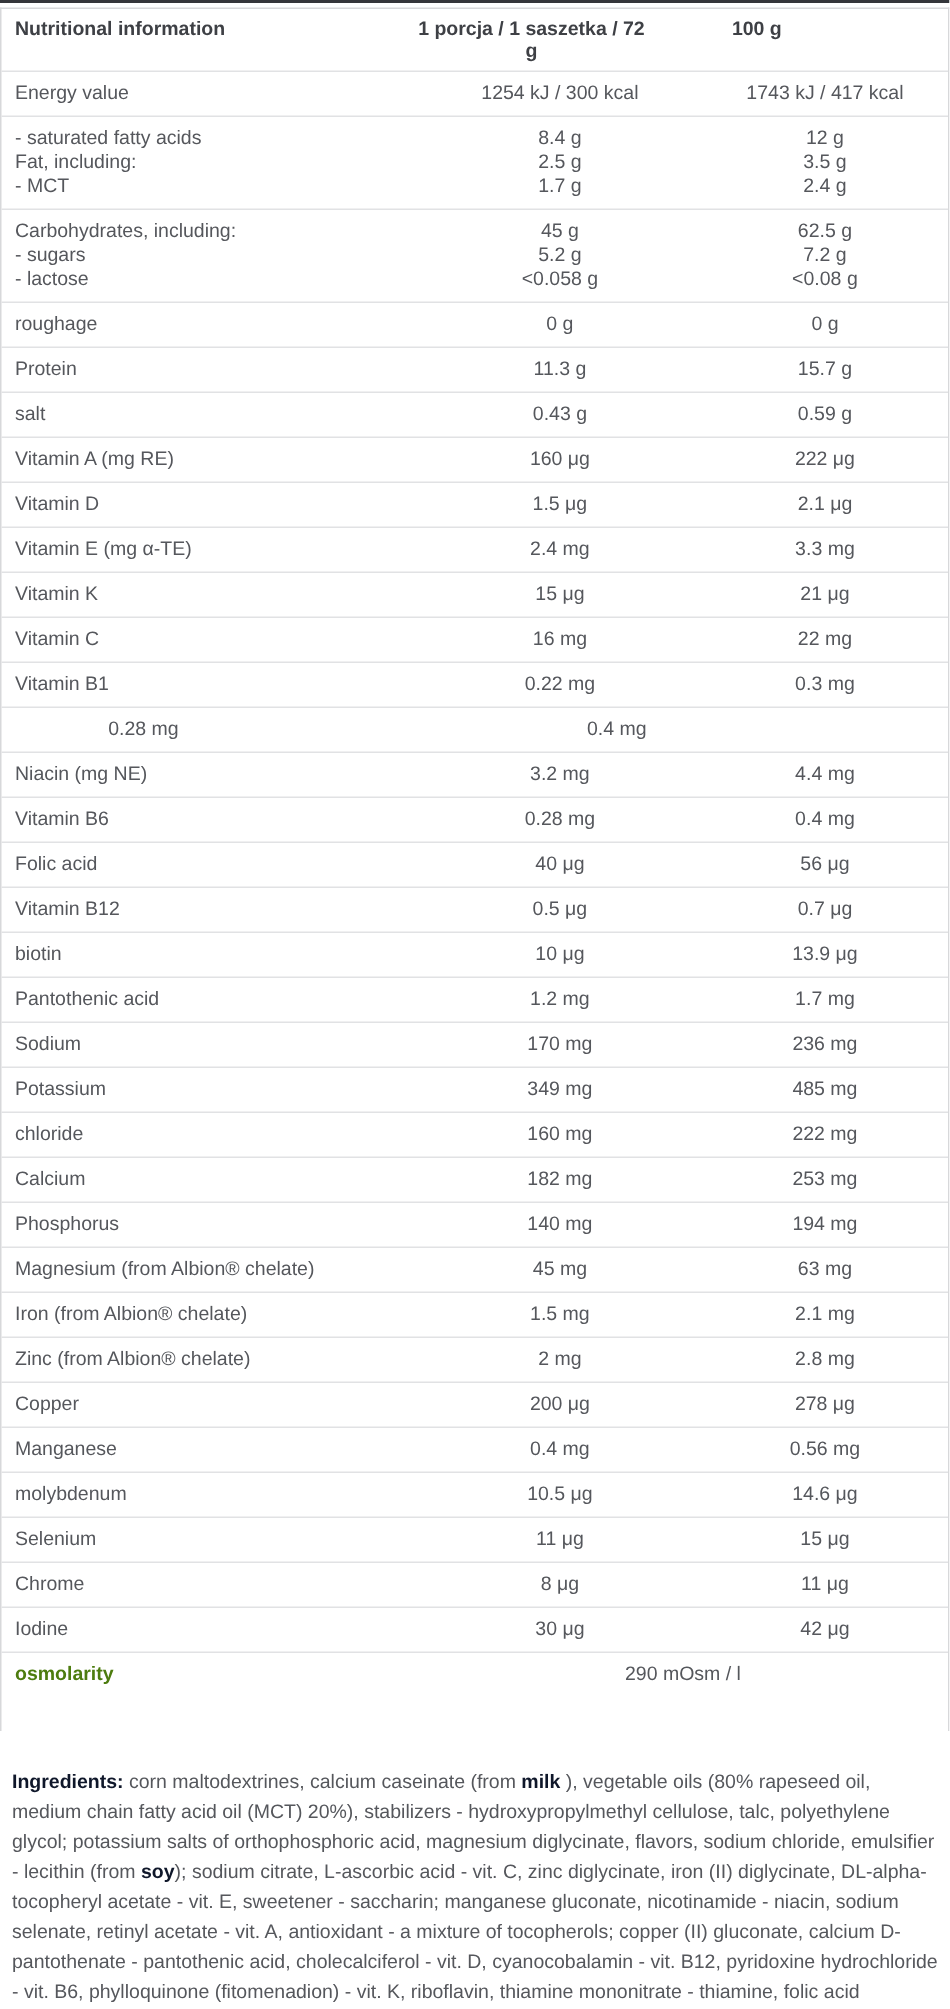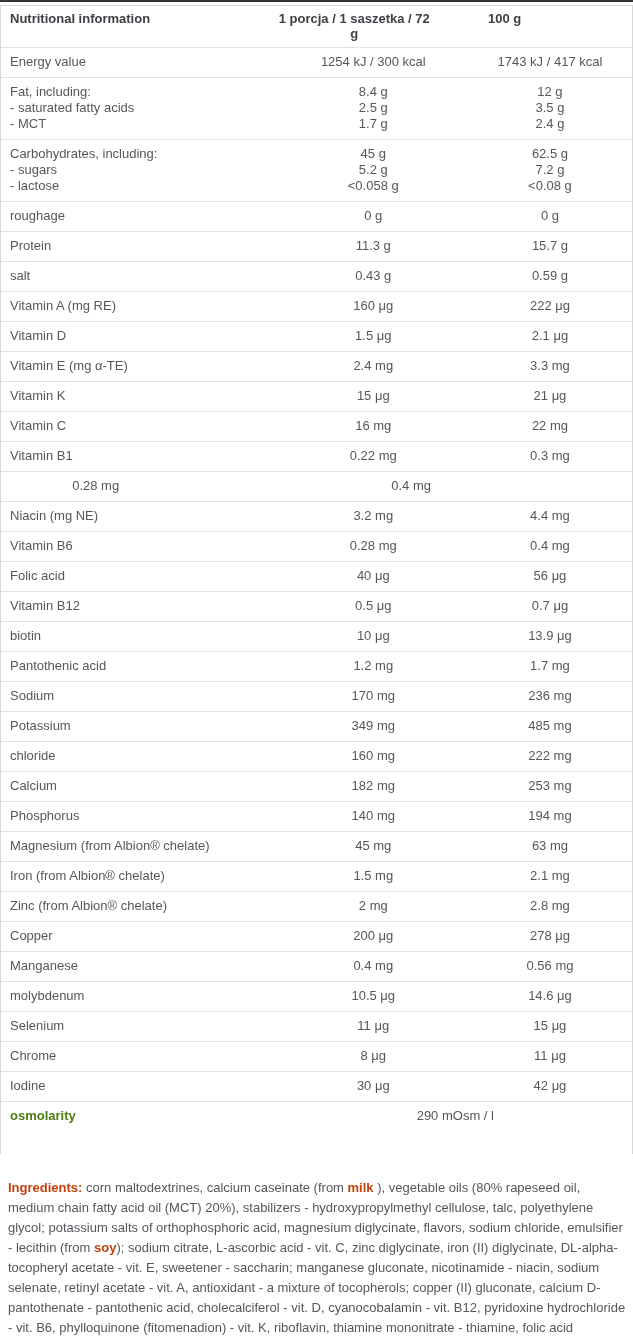--- a/index.html
+++ b/index.html
@@ -38,21 +38,21 @@
   .header-row .cell-v2{text-align:left;padding-left:20px;}
   .bold-label .cell-label{font-weight:700;color:#4d7c0f;}
   .ingredients{
     margin-top:24px;
     padding:0 6px 6px 8px;
     font-size:13px;
     line-height:20px;
     color:#55575c;
     text-align:left;
   }
-  .ingredients .seg-bold{font-weight:700;color:#c2410c;}
+  .ingredients .seg-bold{font-weight:700;color:#0f172a;}
 </style>
 </head>
 <body>
 
 <div class="top-edge"></div>
 
 <div class="ntable">
   <div class="nrow header-row">
     <div class="cell-label">Nutritional information</div>
     <div class="cell-v1">1 porcja / 1 saszetka / 72 g</div>
@@ -65,22 +65,22 @@
         </div>
         <div class="cell-v1">
           <div class="line">1254 kJ / 300 kcal</div>
         </div>
         <div class="cell-v2">
           <div class="line">1743 kJ / 417 kcal</div>
         </div>
       </div>
       <div class="nrow">
         <div class="cell-label">
+          <div class="line">- saturated fatty acids</div>
           <div class="line">Fat, including:</div>
-          <div class="line">- saturated fatty acids</div>
           <div class="line">- MCT</div>
         </div>
         <div class="cell-v1">
           <div class="line">8.4 g</div>
           <div class="line">2.5 g</div>
           <div class="line">1.7 g</div>
         </div>
         <div class="cell-v2">
           <div class="line">12 g</div>
           <div class="line">3.5 g</div>

